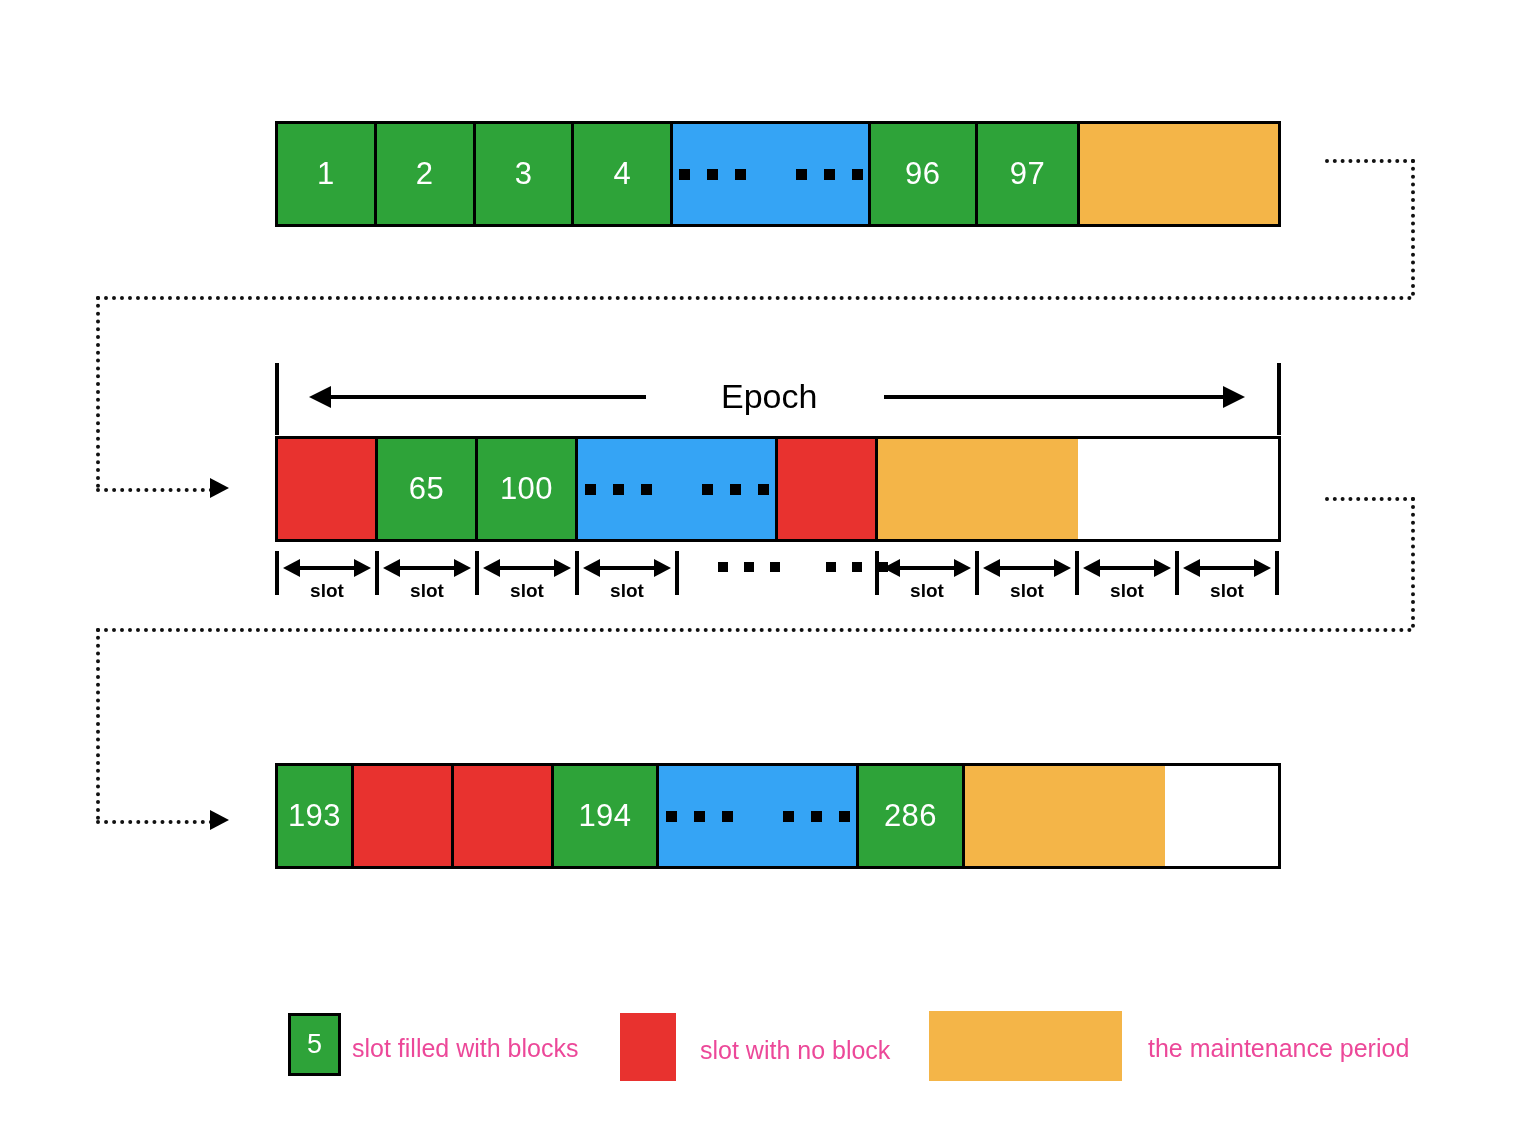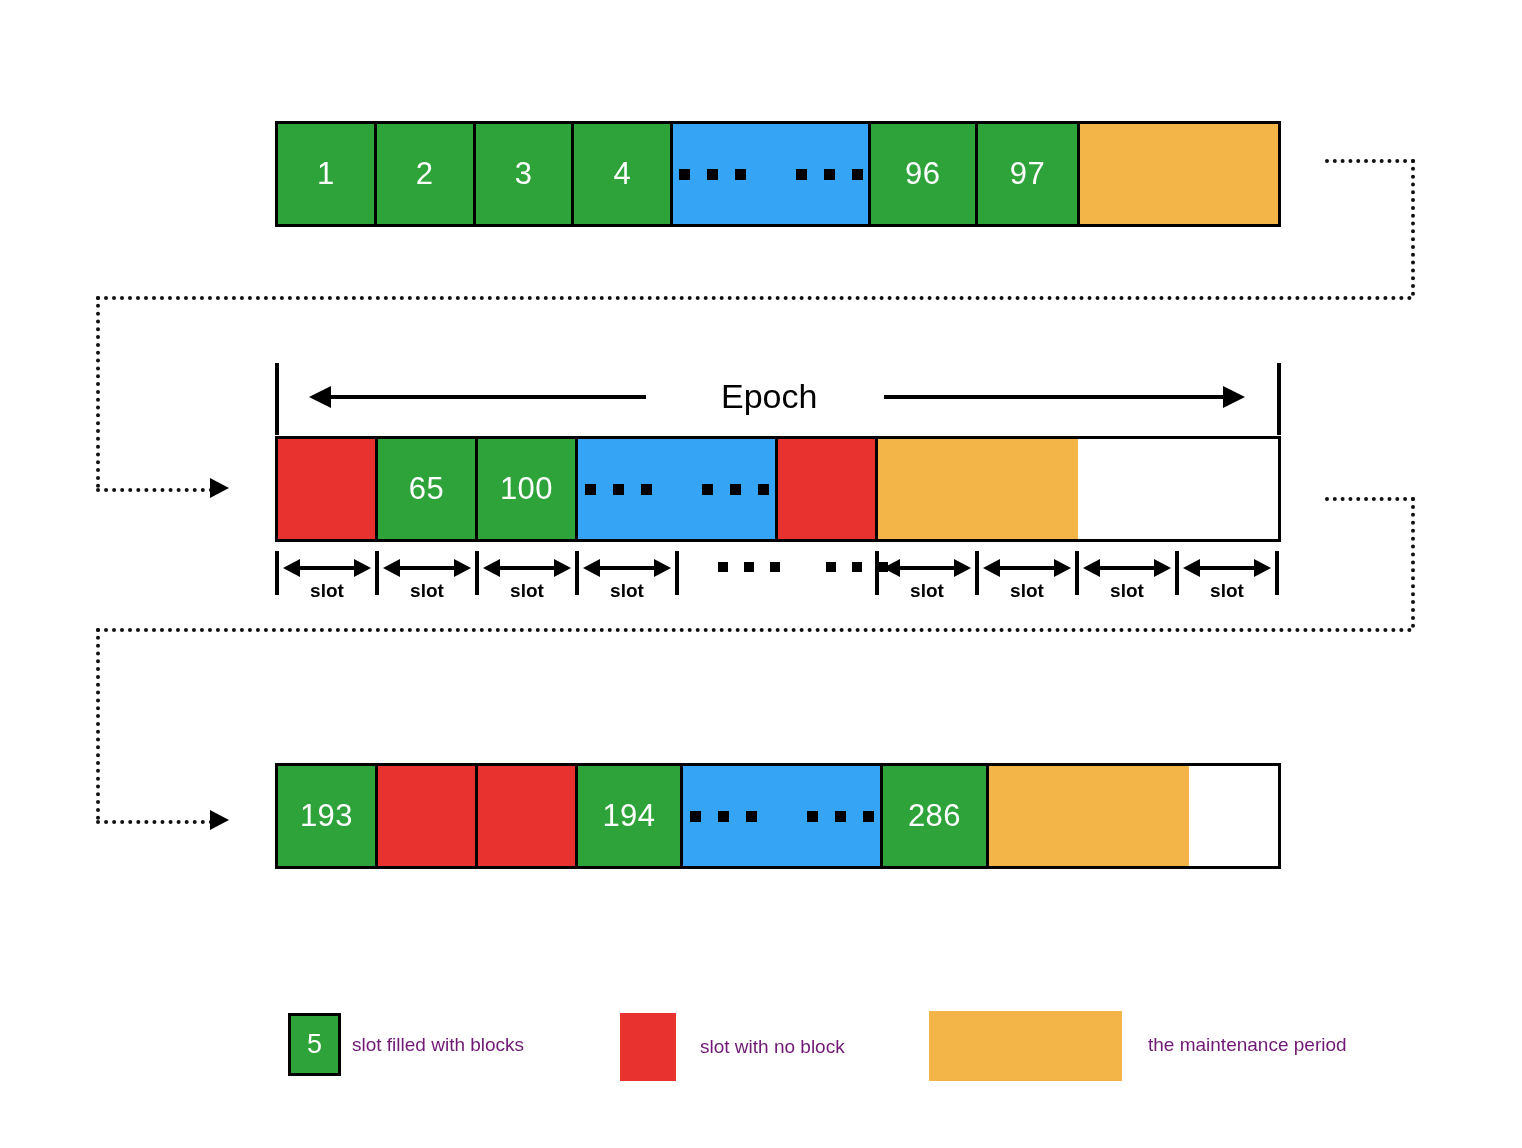--- a/index.html
+++ b/index.html
@@ -183,22 +183,22 @@
     inset: 0;
     display: flex;
     align-items: center;
     justify-content: center;
     color: #ffffff;
     font-size: 27px;
     font-family: "Liberation Sans", sans-serif;
   }
   .legend-text {
     position: absolute;
-    font-size: 19px;
-    color: #701a75;
+    font-size: 25px;
+    color: #ec4899;
     white-space: nowrap;
     font-family: "Liberation Sans", sans-serif;
   }
 </style>
 </head>
 <body>
 
 <div id="canvas">
 
   <div class="bar" id="row1" style="left:275px; top:121px; width:1006px; height:106px;">
@@ -365,21 +365,21 @@
   </div>
 
   <div class="dseg h" style="left:1325px; top:497px; width:90px;"></div>
   <div class="dseg v" style="left:1411px; top:497px; height:131px;"></div>
   <div class="dseg h" style="left:96px; top:628px; width:1317px;"></div>
   <div class="dseg v" style="left:96px; top:628px; height:192px;"></div>
   <div class="dseg h" style="left:96px; top:820px; width:117px;"></div>
   <div class="conn-arrow" style="left:210px; top:810px;"></div>
 
   <div class="bar" id="row3" style="left:275px; top:763px; width:1006px; height:106px;">
-    <div class="cell green" style="width:100px">
+    <div class="cell green" style="width:76px">
         <span>193</span>
       </div>
     <div class="cell red" style="width:100px"></div>
     <div class="cell red" style="width:100px"></div>
     <div class="cell green" style="width:105px">
         <span>194</span>
       </div>
     <div class="cell blue" style="width:200px">
       <span class="dots">
         <span class="dot-group">

